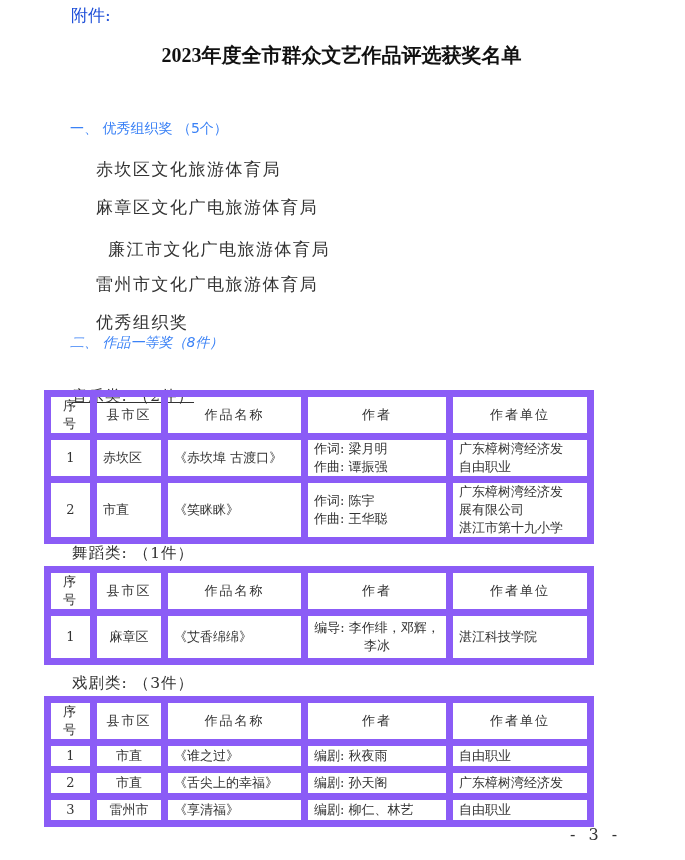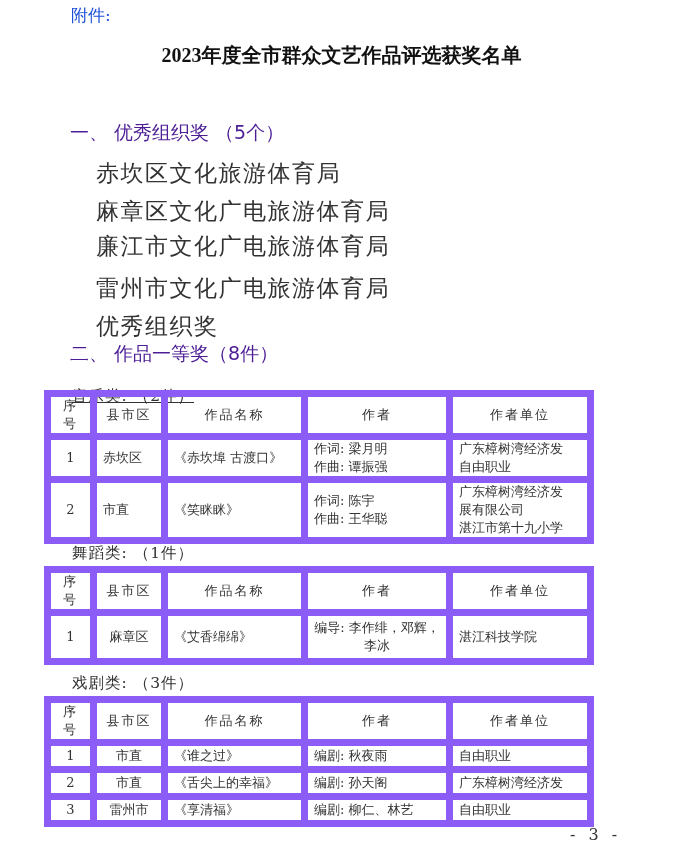--- a/index.html
+++ b/index.html
@@ -2,44 +2,44 @@
 <html><head>
 <meta charset="utf-8">
 <style>
   html, body { margin:0; padding:0; background:#ffffff; }
   body { width:685px; height:860px; position:relative; overflow:hidden;
          font-family:"DejaVu Serif","Liberation Serif",serif; color:#1a1a1a; }
   .abs { position:absolute; white-space:nowrap; }
   .attach { left:71px; top:4px; font-size:17px; color:#1d4ed8; }
   .title { left:0; width:683px; text-align:center; top:42px; font-size:20px; font-weight:bold;
            font-family:"Liberation Serif","DejaVu Serif",serif; color:#111; }
-  .sec { font-family:"DejaVu Sans","Liberation Sans",sans-serif; font-size:19px; color:#4c1d95; }
-  .org { left:96px; font-size:23px; letter-spacing:1.5px; color:#333; }
+  .sec { font-family:"DejaVu Sans","Liberation Sans",sans-serif; font-size:14px; color:#3b82f6; }
+  .org { left:96px; font-size:17px; letter-spacing:1.5px; color:#333; }
   .cat { left:72px; font-size:15.5px; color:#333; letter-spacing:1px; }
   table.tbl { position:absolute; left:44px; width:543px; border-collapse:collapse;
               font-size:13px; color:#333; table-layout:fixed; }
   table.tbl td { border:7px solid #8b5cf6; padding:0 6px; line-height:18px; vertical-align:middle; }
   table.tbl tr.hdr td { text-align:center; height:26px; letter-spacing:2px; }
   .c { text-align:center; }
   .pageno { left:570px; top:825px; font-size:16px; color:#333; letter-spacing:4px; }
 </style>
 </head>
 <body>
 
 <div class="abs attach">附件:</div>
 <div class="abs title">2023年度全市群众文艺作品评选获奖名单</div>
 
 <div class="abs sec" style="left:70px;top:120px;">一、  优秀组织奖 （5个）</div>
 <div class="abs org" style="top:158px;">赤坎区文化旅游体育局</div>
 <div class="abs org" style="top:196px;">麻章区文化广电旅游体育局</div>
-<div class="abs org" style="top:231px;">廉江市文化广电旅游体育局</div>
+<div class="abs org" style="top:238px;margin-left:12px;">廉江市文化广电旅游体育局</div>
 <div class="abs org" style="top:273px;">雷州市文化广电旅游体育局</div>
 <div class="abs org" style="top:311px;">优秀组织奖</div>
 
-<div class="abs sec" style="left:70px;top:341px;">二、  作品一等奖（8件）</div>
+<div class="abs sec" style="left:70px;top:334px;font-style:italic;">二、  作品一等奖（8件）</div>
 
 <div class="abs cat" style="top:386px;text-decoration:underline;">音乐类: （2件）</div>
 <table class="tbl" style="top:390px;">
   <colgroup>
       <col style="width:46px">
       <col style="width:71px">
       <col style="width:140px">
       <col style="width:145px">
       <col style="width:141px">
     </colgroup>

